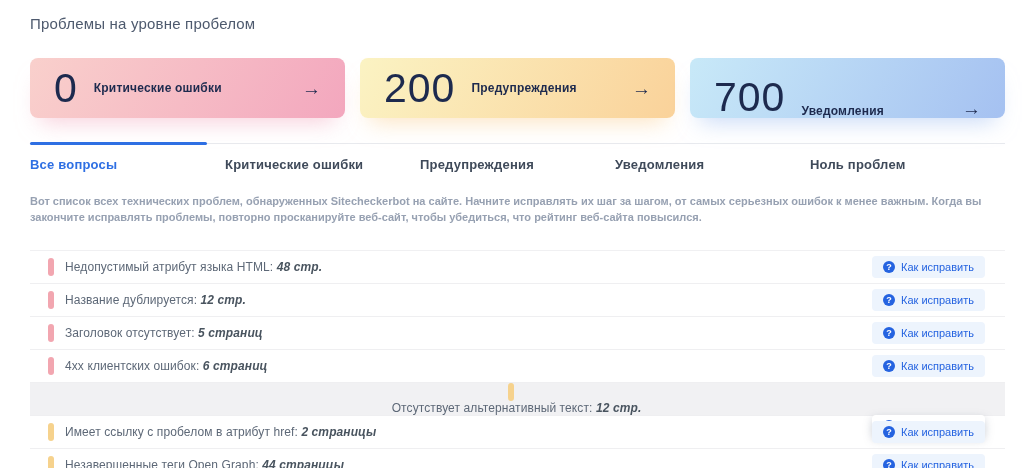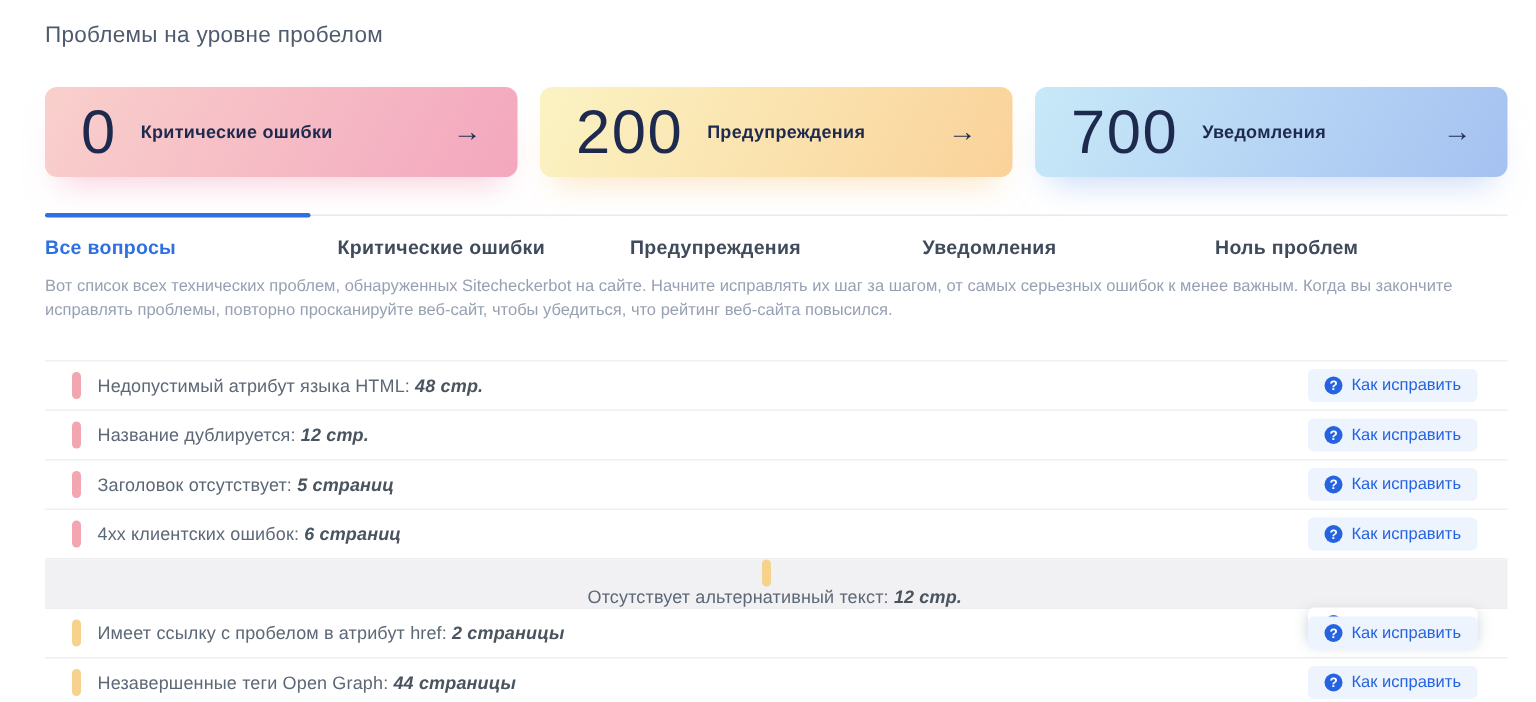--- a/index.html
+++ b/index.html
@@ -20,21 +20,21 @@
 
   
   .tabs { display: flex; margin-top: 25px; border-top: 1px solid #e8eaee; }
   .tab { flex: 1; text-align: left; padding: 13px 0 4px; font-size: 13px; font-weight: 600;
     color: #3f4a5a; cursor: pointer; position: relative; letter-spacing: .2px; }
   .tab.active { color: #2e6fe3; }
   .tab.active::before { content: ""; position: absolute; top: -2px; left: 0; right: 18px;
     height: 3px; background: #2e6fe3; border-radius: 2px; }
 
   
-  .description { margin-top: 7px; font-size: 11px; line-height: 16px; color: #97a1b2; max-width: 975px; }
+  .description { margin-top: 17px; font-size: 11px; line-height: 16px; color: #97a1b2; max-width: 975px; font-weight: bold; }
 
   
   .issues-list { margin-top: 25px; border-top: 1px solid #f0f0f2; }
   .row { height: 33px; display: flex; align-items: center; border-bottom: 1px solid #efeff1;
     padding: 0 20px 0 18px; }
   .row.highlighted { background: #f1f1f3; flex-direction: column; }
   .pill { width: 6px; height: 18px; border-radius: 3px; margin-right: 11px; flex: none; }
   .row-text { font-size: 12px; color: #5d6877; letter-spacing: .1px; }
   .row-text b { font-weight: 700; color: #49545f; font-style: italic; }
   .fix-btn { margin-left: auto; display: inline-flex; align-items: center; gap: 6px;
@@ -55,21 +55,21 @@
     <div class="card" style="background: linear-gradient(118deg, rgb(249, 208, 204) 0%, rgb(243, 167, 190) 100%); box-shadow: rgba(243, 167, 190, 0.55) 0px 14px 22px -10px;">
       <span class="card-count">0</span>
       <span class="card-label">Критические ошибки</span>
       <span class="card-arrow">→</span>
     </div>
     <div class="card" style="background: linear-gradient(118deg, rgb(251, 243, 195) 0%, rgb(250, 210, 154) 100%); box-shadow: rgba(250, 210, 154, 0.6) 0px 14px 22px -10px;">
       <span class="card-count">200</span>
       <span class="card-label">Предупреждения</span>
       <span class="card-arrow">→</span>
     </div>
-    <div class="card" style="background: linear-gradient(118deg, rgb(200, 233, 248) 0%, rgb(165, 193, 241) 100%); box-shadow: rgba(165, 193, 241, 0.6) 0px 14px 22px -10px;">
+    <div class="card" style="background: linear-gradient(118deg, rgb(200, 233, 248) 0%, rgb(165, 193, 241) 100%); box-shadow: rgba(165, 193, 241, 0.6) 0px 14px 22px -10px; align-items: flex-end;">
       <span class="card-count">700</span>
       <span class="card-label">Уведомления</span>
       <span class="card-arrow">→</span>
     </div>
   </div>
 
   <div class="tabs">
     <div class="tab active">Все вопросы</div>
     <div class="tab">Критические ошибки</div>
     <div class="tab">Предупреждения</div>

